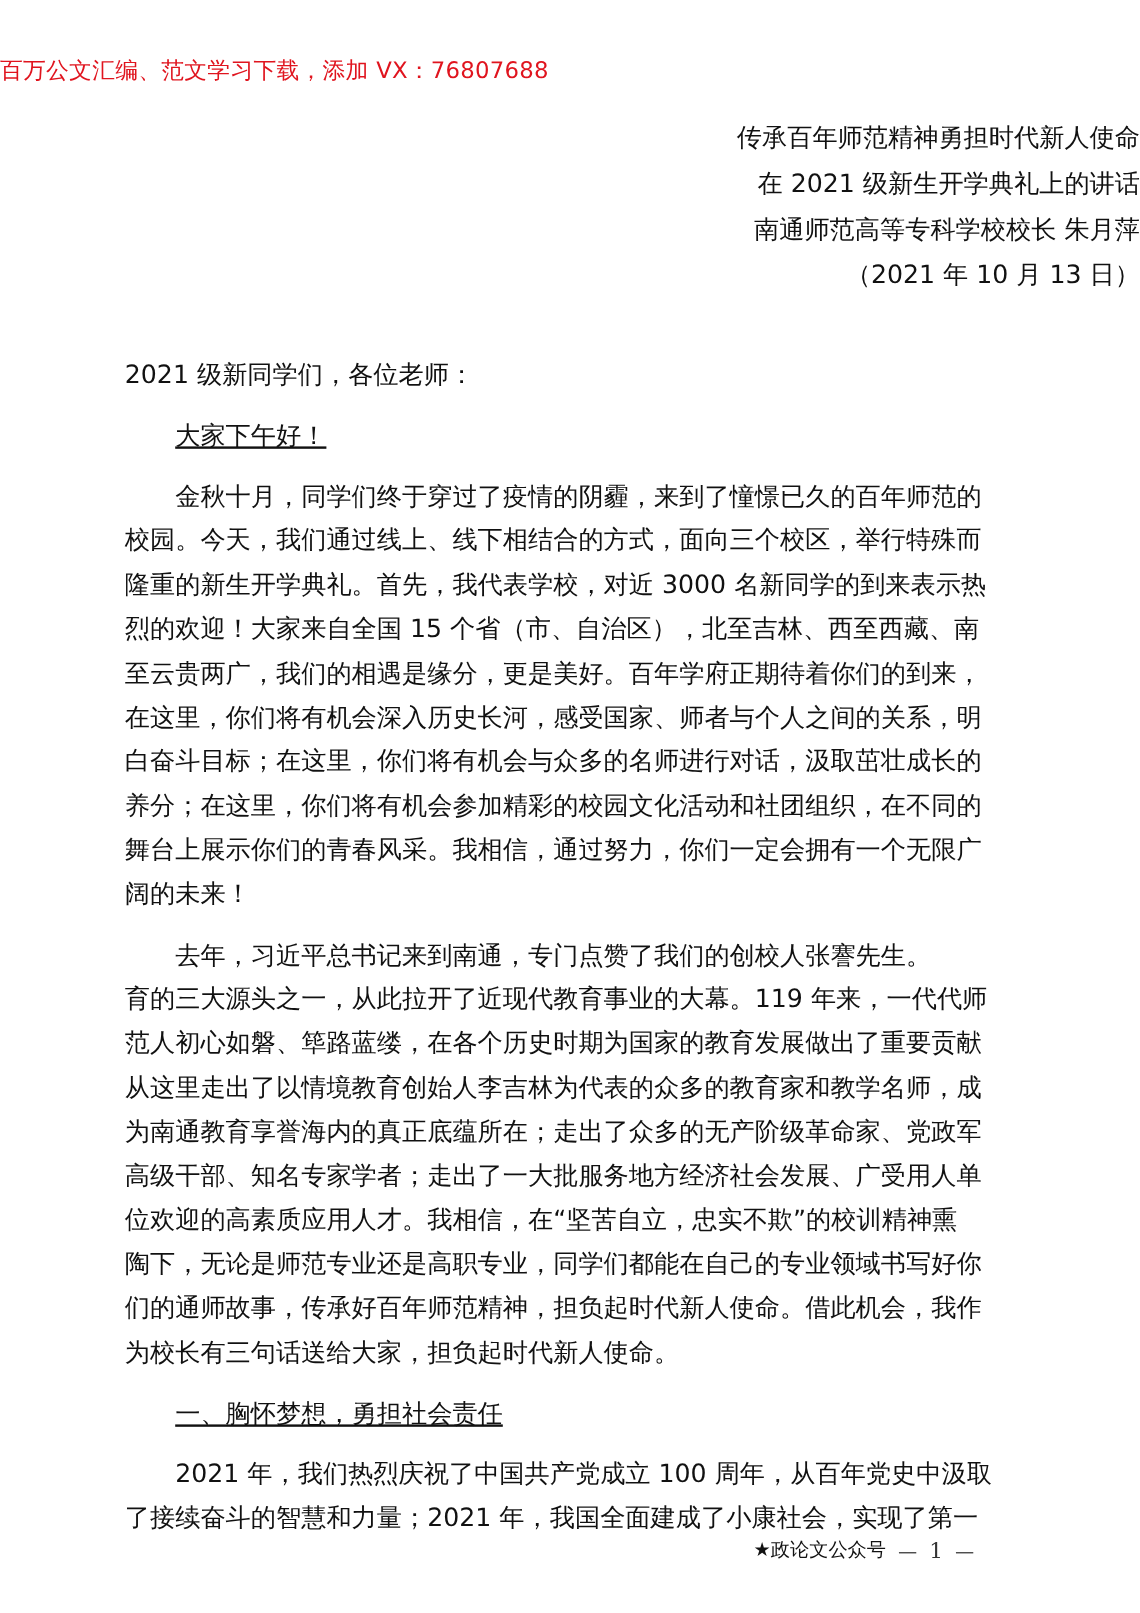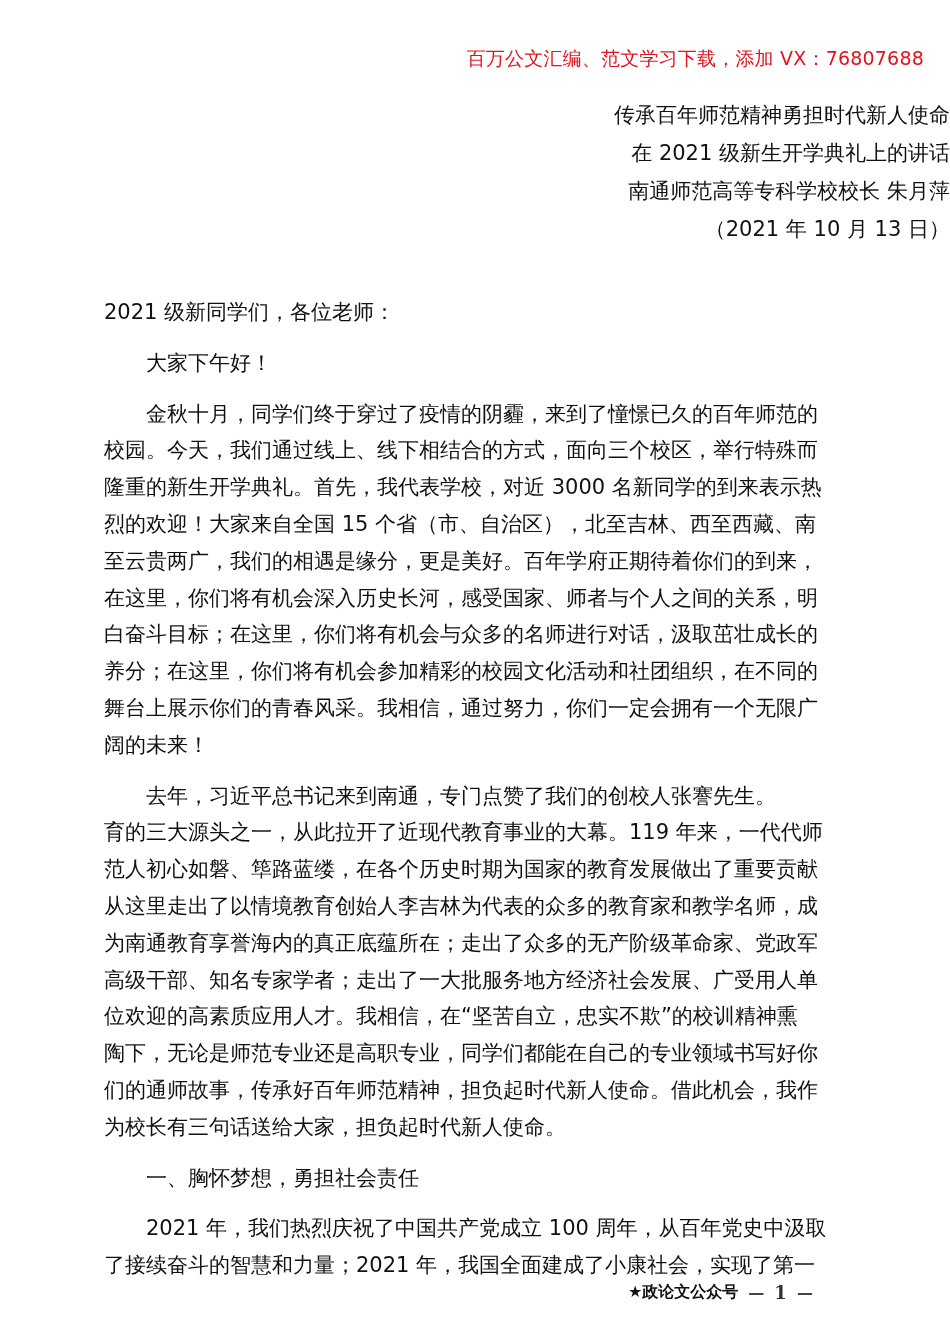--- a/index.html
+++ b/index.html
@@ -2,39 +2,39 @@
 <html><head>
   <meta charset="utf-8">
   <style>
     html, body { margin: 0; padding: 0; background: #ffffff; }
     body {
       width: 950px; height: 1344px; position: relative; overflow: hidden;
       font-family: "DejaVu Sans", "Liberation Sans", sans-serif;
       color: #111111;
     }
     .banner {
-      position: absolute; top: 46px; left: 0; width: 924px; text-align: right;
+      position: absolute; top: 46px; left: 0; width: 924px; text-align: left;
       font-size: 19px; color: #e0141e; letter-spacing: 0.2px;
     }
     .title-block {
       position: absolute; top: 96px; left: 0; width: 950px; text-align: right;
       font-size: 21px; line-height: 38px;
     }
     .title-block div { height: 38px; }
     .body-text {
       position: absolute; top: 280px; left: 90px; width: 780px;
       font-size: 21px; line-height: 36.8px;
     }
     .p { margin: 14px; text-align: justify; text-align-last: left; }
-    .indent { text-indent: 42px; }
+    .indent { text-indent: 42px; text-decoration: underline; }
     .line { display: block; white-space: nowrap; }
     .footer {
       position: absolute; top: 1282px; left: 628px;
       font-size: 16px; color: #111;
-      display: flex; align-items: center; gap: 10px; font-weight: bold;
+      display: flex; align-items: center; gap: 10px;
     }
     .footer .pg { font-family: "DejaVu Serif", "Liberation Serif", serif; font-size: 18px; color:#333; }
     .footer .dash { color:#444; font-size:16px; }
   </style>
 </head>
 <body>
 
 <div class="banner">百万公文汇编、范文学习下载，添加 VX：76807688</div>
 
 <div class="title-block">

